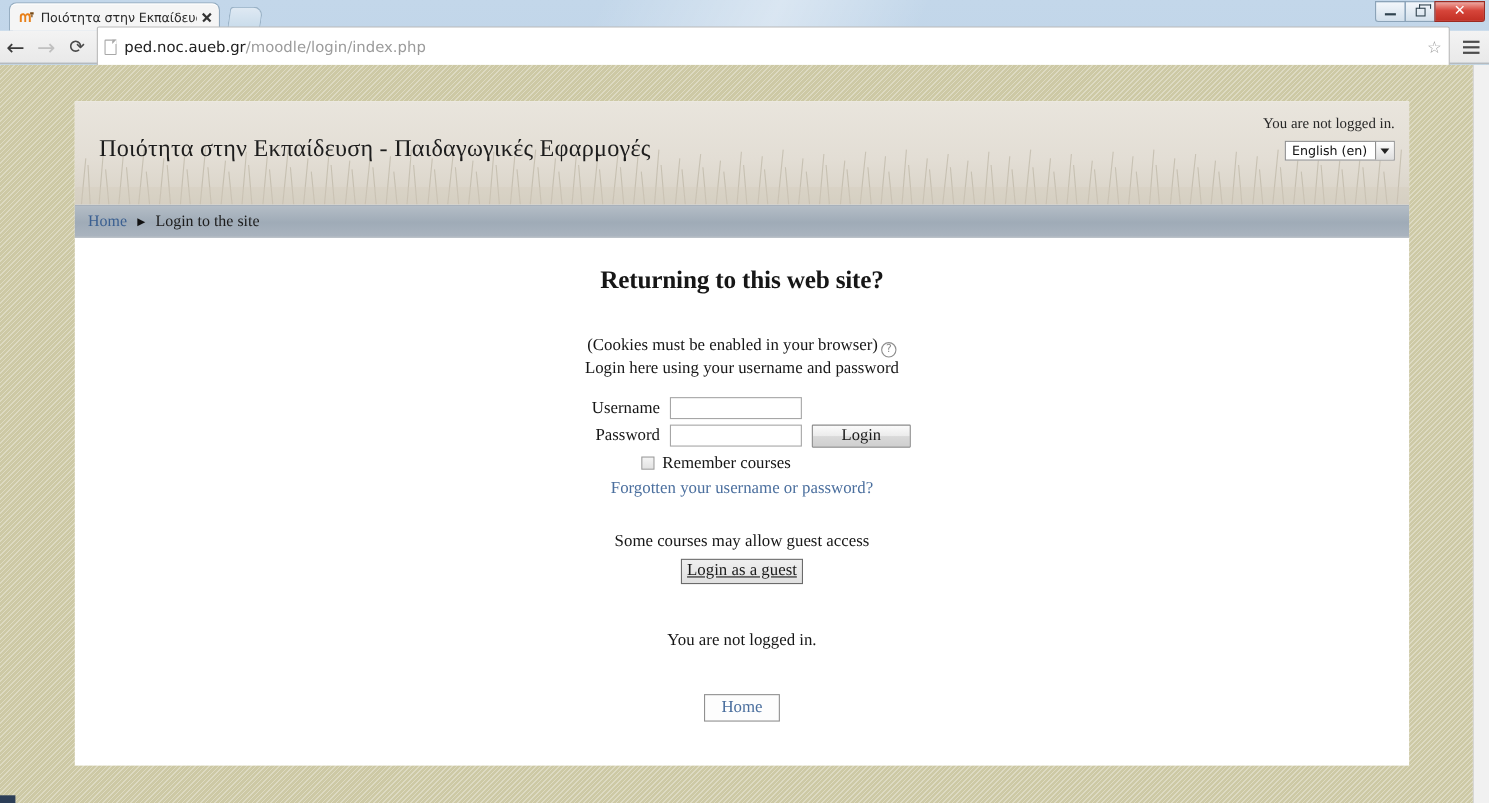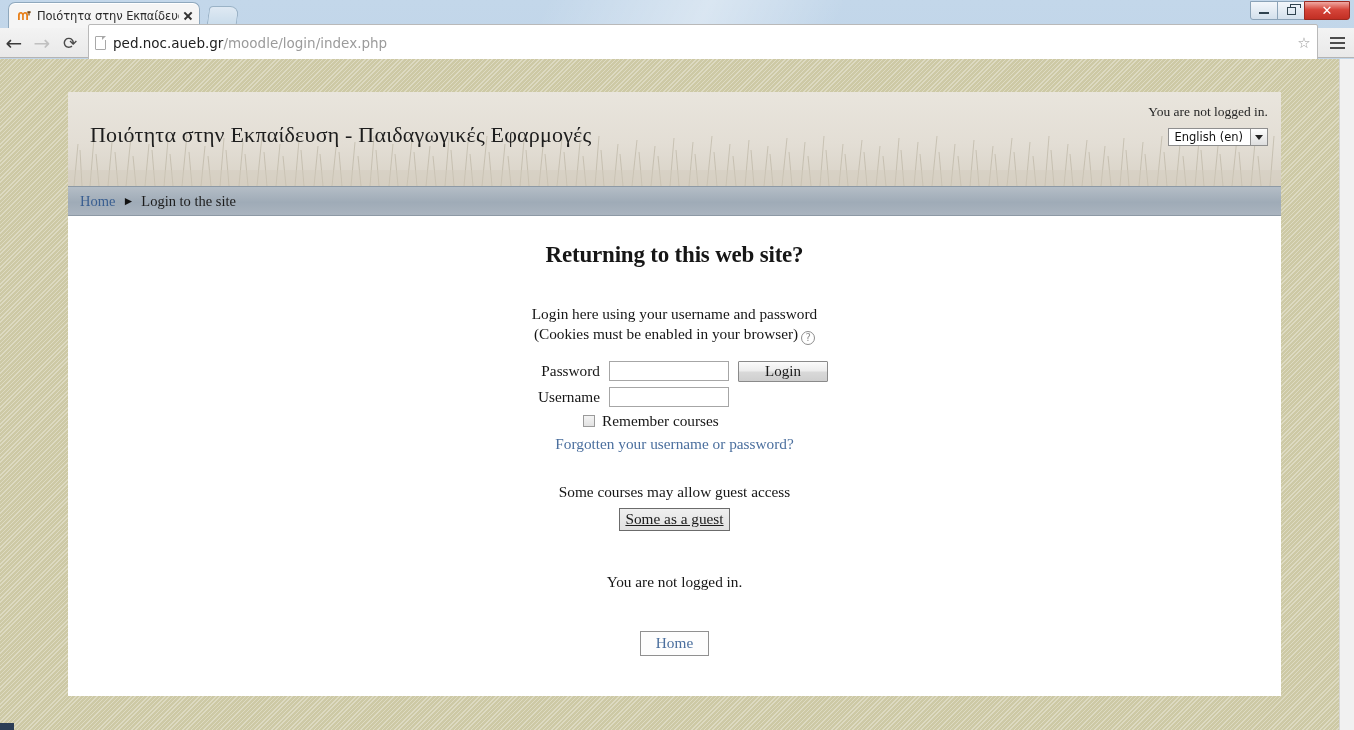--- a/index.html
+++ b/index.html
@@ -443,46 +443,46 @@
       <div class="breadcrumb-bar">
         <a href="#">Home</a>
         <span class="crumb-sep">►</span>
         <span>Login to the site</span>
       </div>
 
       <div class="content">
         <h1 class="login-heading">Returning to this web site?</h1>
 
         <div class="login-instructions">
-          <div>Login here using your username and password</div>
           <div>
             <span>(Cookies must be enabled in your browser)</span><span class="help-icon">?</span>
           </div>
+          <div>Login here using your username and password</div>
         </div>
 
         <div class="loginform">
+          <div class="frow">
+            <span class="flabel">Username</span>
+            <input class="ftext" type="text" value="" style="">
+          </div>
           <div class="frow">
             <span class="flabel">Password</span>
             <input class="ftext" type="password" value="" style="">
             <button class="loginbtn">Login</button>
-          </div>
-          <div class="frow">
-            <span class="flabel">Username</span>
-            <input class="ftext" type="text" value="" style="">
           </div>
           <div class="rememberrow">
             <span class="cbox"></span>
             <span class="rlabel">Remember courses</span>
           </div>
           <a class="forgot-link" href="#">Forgotten your username or password?</a>
         </div>
 
         <div class="guest-section">
           <div>Some courses may allow guest access</div>
-          <button class="guestbtn">Some as a guest</button>
+          <button class="guestbtn">Login as a guest</button>
         </div>
 
         <div class="notlogged-mid">You are not logged in.</div>
 
         <div class="home-wrap">
           <a class="homebtn" href="#">Home</a>
         </div>
       </div>
     </div>
 

